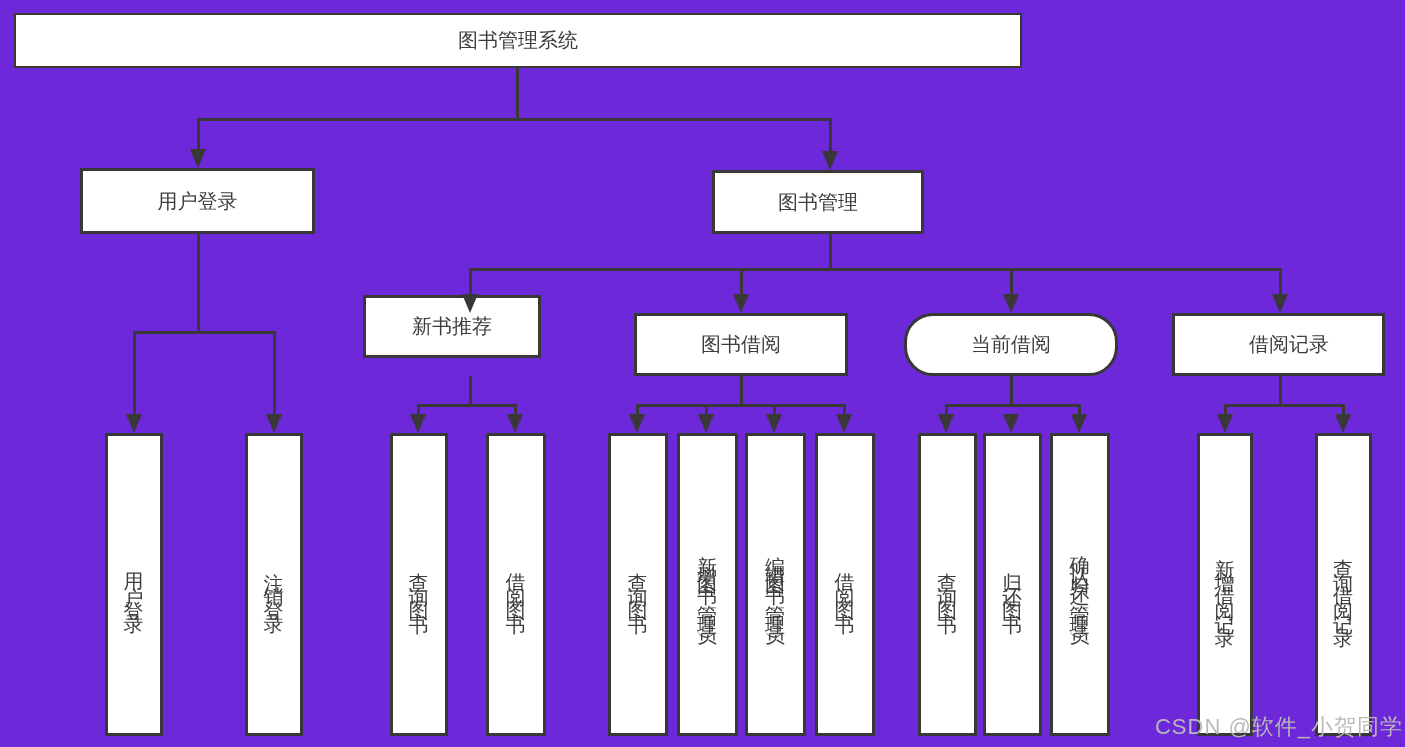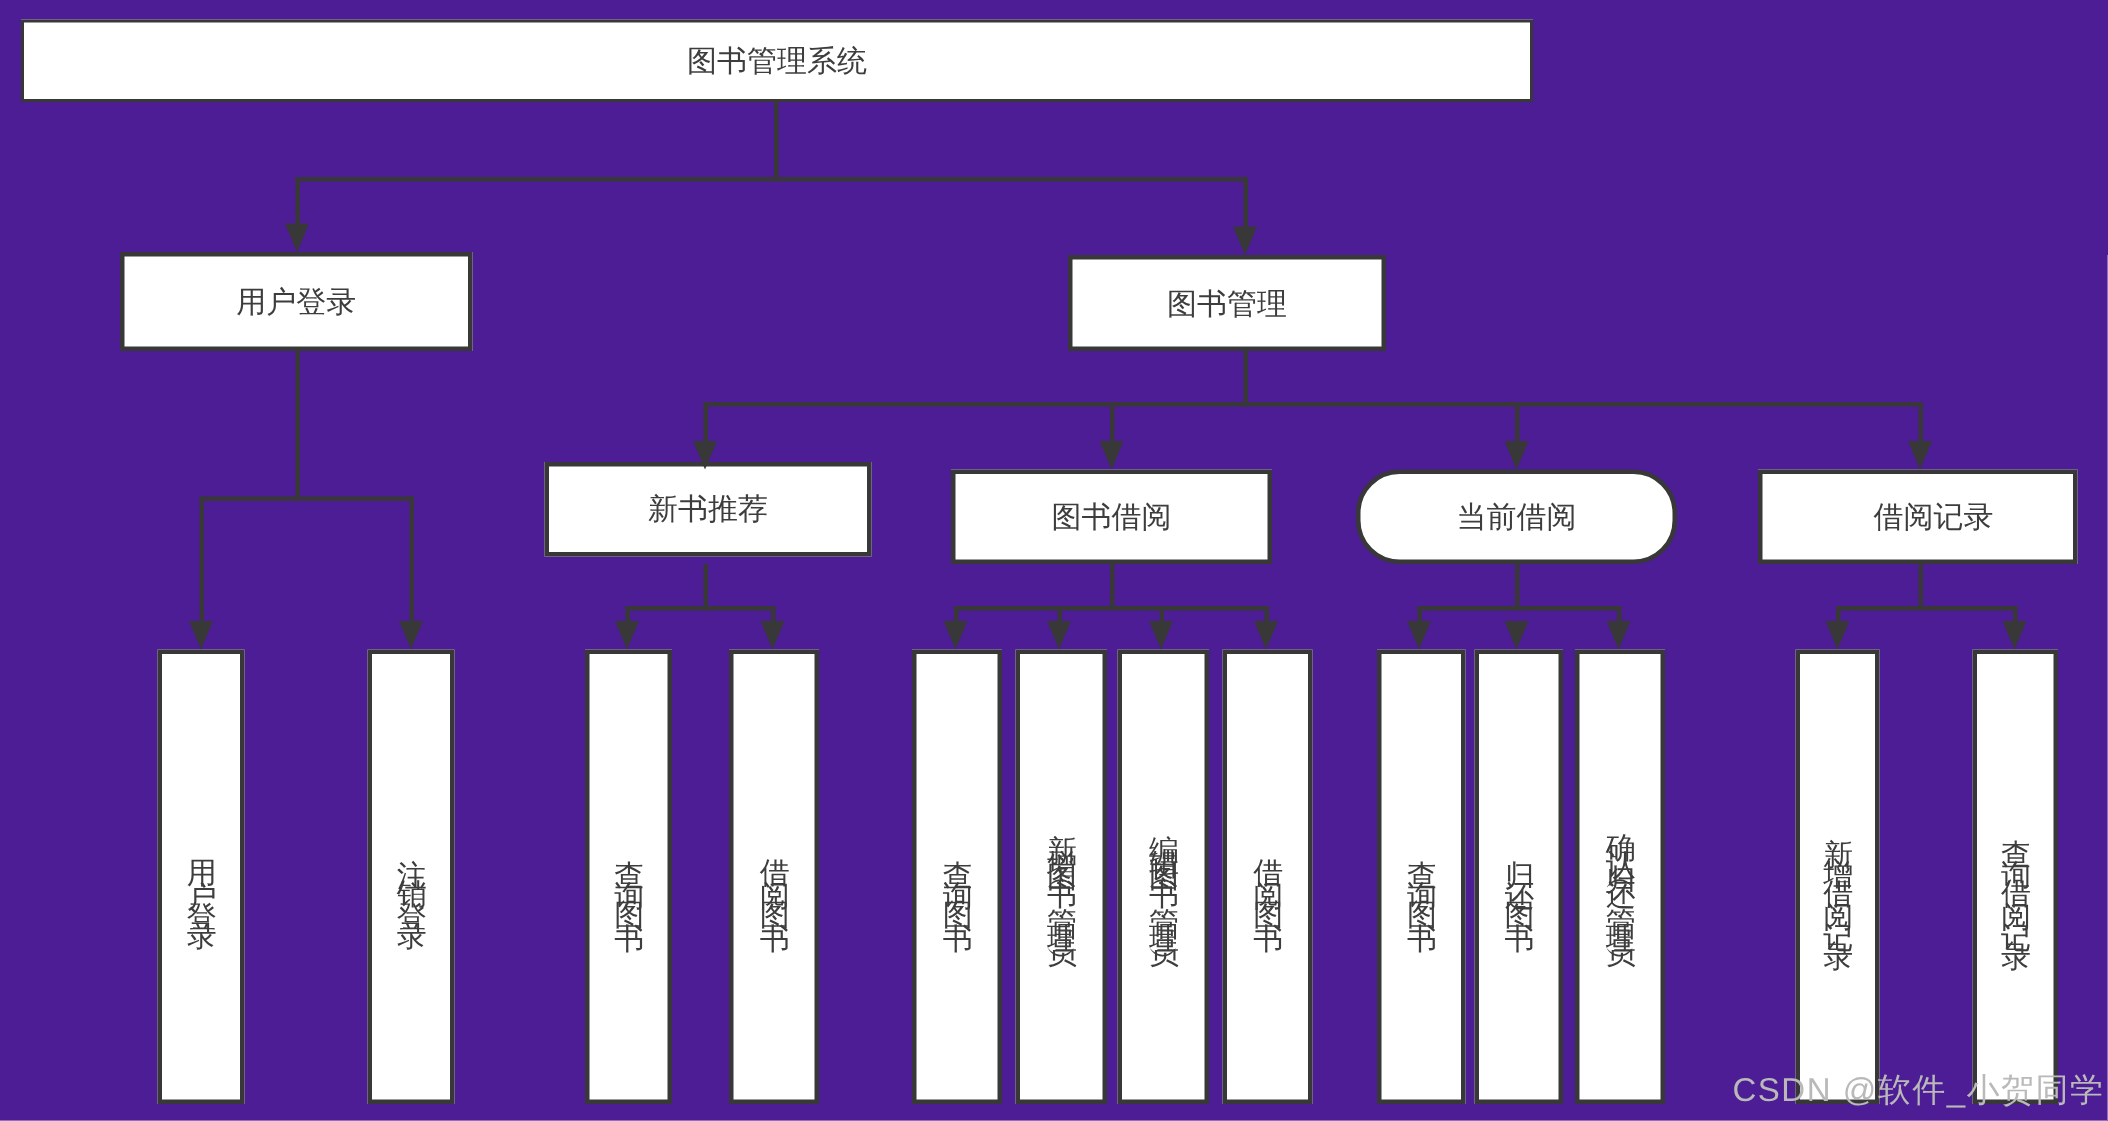--- a/index.html
+++ b/index.html
@@ -1,20 +1,20 @@
 <!DOCTYPE html>
 <html style="--line: #383838; --text: #3d3d3d; --wm: #b9b9b9;"><head>
 <meta charset="utf-8">
 <style>
   html,body{margin:0;padding:0;background:#ffffff;}
   body{
     width:1405px;height:747px;overflow:hidden;
     font-family:"Liberation Sans","DejaVu Sans",sans-serif;
   }
-  #canvas{position:relative;width:1405px;height:747px;background:#4c1d95;}
+  #canvas{position:relative;width:1405px;height:747px;background:#6d28d9;}
   .node{
     position:absolute;box-sizing:border-box;background:#ffffff;
     border:3px solid var(--line,#383838);
     display:flex;align-items:center;justify-content:center;
     color:var(--text,#3d3d3d);font-size:20px;font-weight:400;
     z-index:2;
   }
   .node.root{border-width:2px;}
   .node .lbl{white-space:nowrap;}
   .node.leaf .lbl{
@@ -42,21 +42,21 @@
   <div id="nodes-layer">
       <div class="node root" style="left: 14px; top: 13px; width: 1008px; height: 55px;">
         <span class="lbl">图书管理系统</span>
       </div>
       <div class="node" style="left: 80px; top: 168px; width: 235px; height: 66px;">
         <span class="lbl">用户登录</span>
       </div>
       <div class="node" style="left: 712px; top: 170px; width: 212px; height: 64px;">
         <span class="lbl">图书管理</span>
       </div>
-      <div class="node" style="left: 363px; top: 308px; width: 218px; height: 63px;">
+      <div class="node" style="left: 363px; top: 295px; width: 178px; height: 63px;">
         <span class="lbl">新书推荐</span>
       </div>
       <div class="node" style="left: 634px; top: 313px; width: 214px; height: 63px;">
         <span class="lbl">图书借阅</span>
       </div>
       <div class="node" style="left: 904px; top: 313px; width: 214px; height: 63px; border-radius: 29px;">
         <span class="lbl">当前借阅</span>
       </div>
       <div class="node" style="left: 1172px; top: 313px; width: 213px; height: 63px; padding-left: 21px;">
         <span class="lbl">借阅记录</span>

